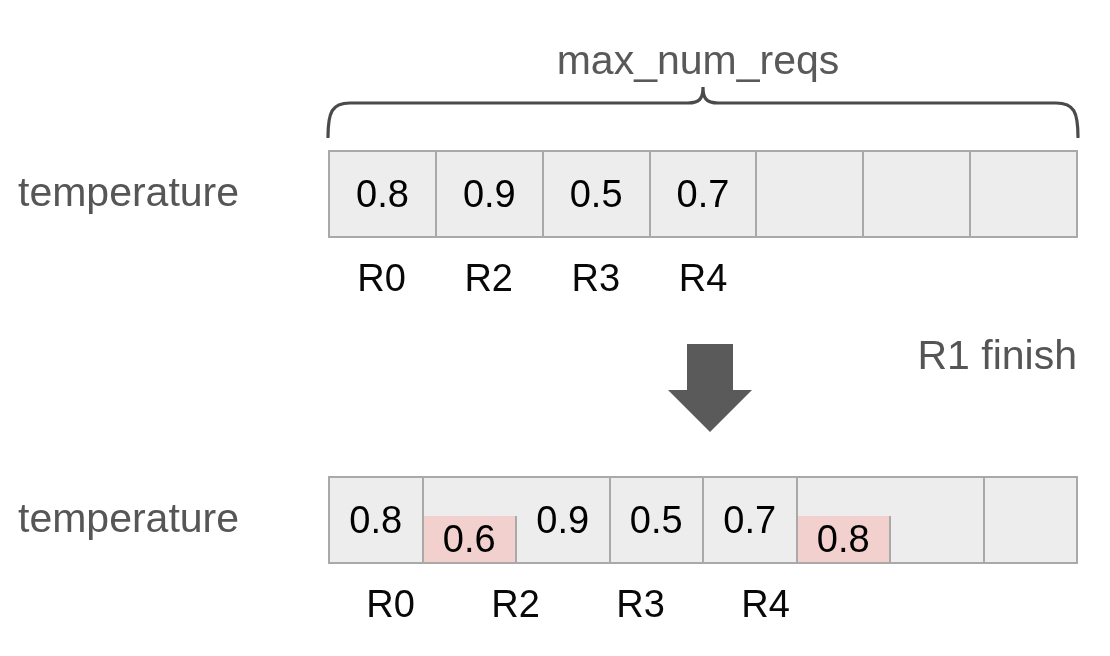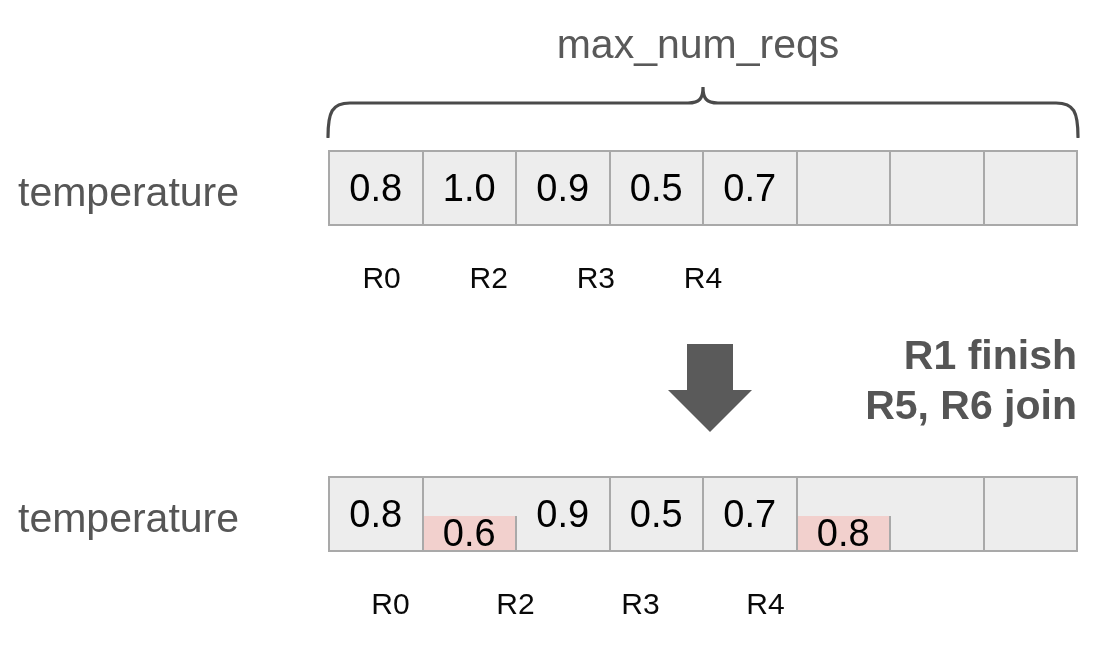--- a/index.html
+++ b/index.html
@@ -20,21 +20,21 @@
   .lbl-gray {
     position: absolute;
     color: #555555;
     font-family: "Liberation Sans", sans-serif;
     white-space: nowrap;
   }
 
   
   #caption-max-num-reqs {
     left: 0;
-    top: 20px;
+    top: 36px;
     width: 1110px;
     text-align: center;
     font-size: 41px;
     line-height: 48px;
     color: #595959;
     padding-left: 286px;
     box-sizing: border-box;
   }
 
   
@@ -61,21 +61,21 @@
     font-size: 41px;
     line-height: 52px;
     color: #565656;
   }
 
   
   .tape {
     position: absolute;
     left: 328px;
     width: 750px;
-    height: 76px;
+    height: 88px;
     display: flex;
     box-sizing: border-box;
     border: 2px solid #a9a9a9;
     background: #ededed;
   }
   #tape-top    { top: 150px; }
   #tape-bottom { top: 476px; }
 
   .cell {
     flex: 1 1 0;
@@ -103,21 +103,21 @@
     display: flex;
     box-sizing: border-box;
   }
   #idrow-top    { top: 256px; }
   #idrow-bottom { top: 582px; }
 
   .idcell {
     flex: 1 1 0;
     text-align: center;
     font-family: "Liberation Sans", sans-serif;
-    font-size: 30px;
+    font-size: 38px;
     line-height: 44px;
     color: #090909;
     box-sizing: border-box;
   }
 
   
   #transition-arrow {
     position: absolute;
     left: 662px;
     top: 340px;
@@ -129,43 +129,39 @@
   
   #transition-note {
     position: absolute;
     right: 33px;
     top: 330px;
     text-align: right;
     font-size: 41px;
     line-height: 50px;
     color: #595959;
     white-space: nowrap;
-    font-weight: bold;
   }
   #transition-note div { display: block; }
 </style>
 </head>
 <body>
 
 <div class="lbl-gray" id="caption-max-num-reqs">max_num_reqs</div>
 
 <div id="brace-wrap">
   <svg width="754" height="52" viewBox="0 0 754 52" fill="none" xmlns="http://www.w3.org/2000/svg">
     <path d="M2 51 C2 26, 6 17, 24 17 L362 17 C374 17, 377 12, 377 1 C377 12, 380 17, 392 17 L730 17 C748 17, 752 26, 752 51" stroke="#4a4a4a" stroke-width="3.2" stroke-linecap="round" fill="none"></path>
   </svg>
 </div>
 
 <div class="lbl-gray" id="label-temperature-top">temperature</div>
 
 <div class="tape" id="tape-top">
   <div class="cell">
       <span class="val">0.8</span>
-    </div>
-  <div class="cell">
-      <span class="val">1.0</span>
     </div>
   <div class="cell">
       <span class="val">0.9</span>
     </div>
   <div class="cell">
       <span class="val">0.5</span>
     </div>
   <div class="cell">
       <span class="val">0.7</span>
     </div>
@@ -191,21 +187,20 @@
 </div>
 
 <div id="transition-arrow">
   <svg width="96" height="96" viewBox="0 0 96 96" xmlns="http://www.w3.org/2000/svg">
     <path d="M25 4 L71 4 L71 50 L90 50 L48 92 L6 50 L25 50 Z" fill="#5a5a5a"></path>
   </svg>
 </div>
 
 <div id="transition-note">
   <div class="lbl-gray" style="position:static;">R1 finish</div>
-  <div class="lbl-gray" style="position:static;">R5, R6 join</div>
 </div>
 
 <div class="lbl-gray" id="label-temperature-bottom">temperature</div>
 
 <div class="tape" id="tape-bottom">
   <div class="cell">
       <span class="val">0.8</span>
     </div>
   <div class="cell hl">
       <span class="val">0.6</span>

